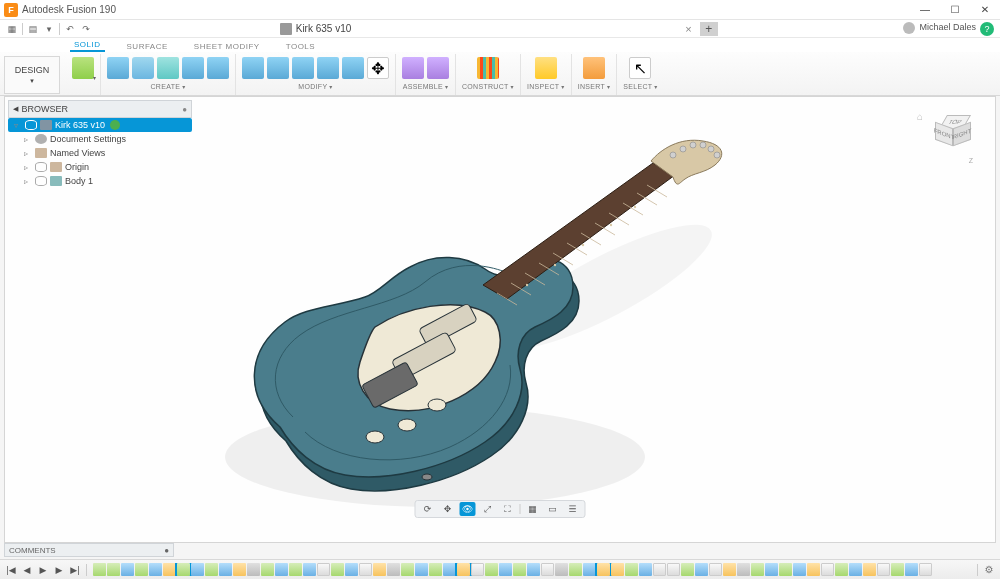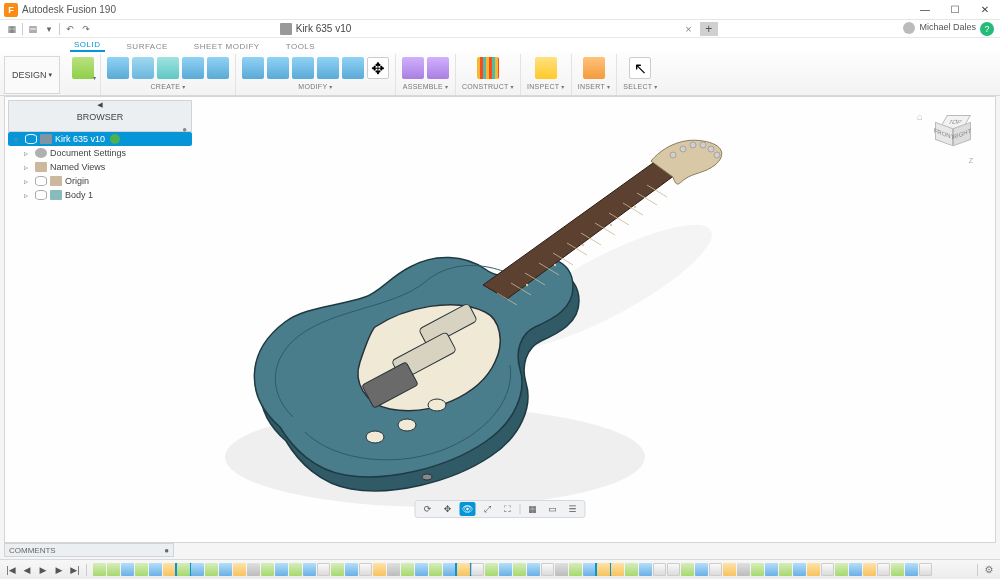--- a/index.html
+++ b/index.html
@@ -32,37 +32,37 @@
 
   
   .ribbon { height: 44px; background: linear-gradient(#fdfdfd,#f3f3f3); border-bottom: 1px solid #d8d8d8; display: flex; align-items: stretch; padding: 2px 4px 0; gap: 0; }
   .rgroup { display: flex; flex-direction: column; align-items: center; padding: 0 6px; border-right: 1px solid #e3e3e3; }
   .rgroup:last-child { border-right: none; }
   .rgroup .icons { display: flex; gap: 3px; align-items: center; height: 28px; }
   .rgroup .glabel { font-size: 7px; color: #777; margin-top: 1px; letter-spacing: 0.3px; }
   .rgroup .glabel.dd::after { content: " ▾"; font-size: 6px; }
   .ricon { width: 22px; height: 22px; border-radius: 2px; display: flex; align-items: center; justify-content: center; position: relative; }
   .ricon .dd { position: absolute; bottom: -2px; right: -2px; font-size: 6px; color: #666; }
-  .design-btn { width: 56px; height: 38px; border: 1px solid #d8d8d8; background: #fafafa; display: flex; align-items: center; justify-content: center; font-size: 9px; color: #444; gap: 2px; margin-right: 6px; align-self: center; }
+  .design-btn { width: 56px; height: 38px; border: 1px solid #d8d8d8; background: #fafafa; display: flex; align-items: center; justify-content: center; font-size: 9px; color: #444; gap: 2px; margin-right: 6px; align-self: center; flex-direction: column; }
   
   
   .ic-sketch { background: linear-gradient(#b9e27f,#8fcf4a); }
   .ic-box   { background: linear-gradient(#8fd3f4,#5aa9d6); }
   .ic-cyl   { background: linear-gradient(#a0d8ef,#6bb6e0); border-radius: 3px; }
   .ic-cyan  { background: linear-gradient(#9fe3e0,#5fc8c4); }
   .ic-orange{ background: linear-gradient(#ffc27a,#f39c3c); }
   .ic-purple{ background: linear-gradient(#d0b0ff,#a97fe0); }
   .ic-move  { background: #fff; border: 1px solid #ccc; }
   .ic-stripes { background: repeating-linear-gradient(90deg,#f7b733 0 3px,#fc4a1a 3px 6px,#4abdac 6px 9px); }
   .ic-yellow{ background: linear-gradient(#ffe082,#ffca28); }
   .ic-select{ background: #fff; border: 1px solid #ccc; }
 
   
   .browser { position: absolute; left: 8px; top: 100px; width: 184px; background: rgba(255,255,255,0.0); font-size: 9px; color: #444; z-index: 10; }
-  .browser-hdr { height: 32px; background: #eceff1; border: 1px solid #d0d4d8; display: flex; align-items: center; padding: 0 4px; gap: 3px; flex-direction: column; }
+  .browser-hdr { height: 18px; background: #eceff1; border: 1px solid #d0d4d8; display: flex; align-items: center; padding: 0 4px; gap: 3px; }
   .browser-hdr .tri { font-size: 7px; }
   .browser-hdr .pin { margin-left: auto; font-size: 8px; color: #888; }
   .brow { display: flex; align-items: center; gap: 3px; height: 14px; padding-left: 6px; }
   .brow .tog { width: 8px; color: #888; font-size: 8px; }
   .brow .eye { width: 12px; height: 10px; border: 1px solid #aaa; border-radius: 5px/3px; }
   .brow .nicon { width: 12px; height: 10px; background: #bbb; border-radius: 1px; }
   .brow .nicon.doc { background: #8194a3; }
   .brow .nicon.fold { background: #cdb79e; }
   .brow.sel { background: #0696d7; color: #fff; border-radius: 2px; padding-right: 6px; }
   .brow.sel .eye { border-color: #fff; }

